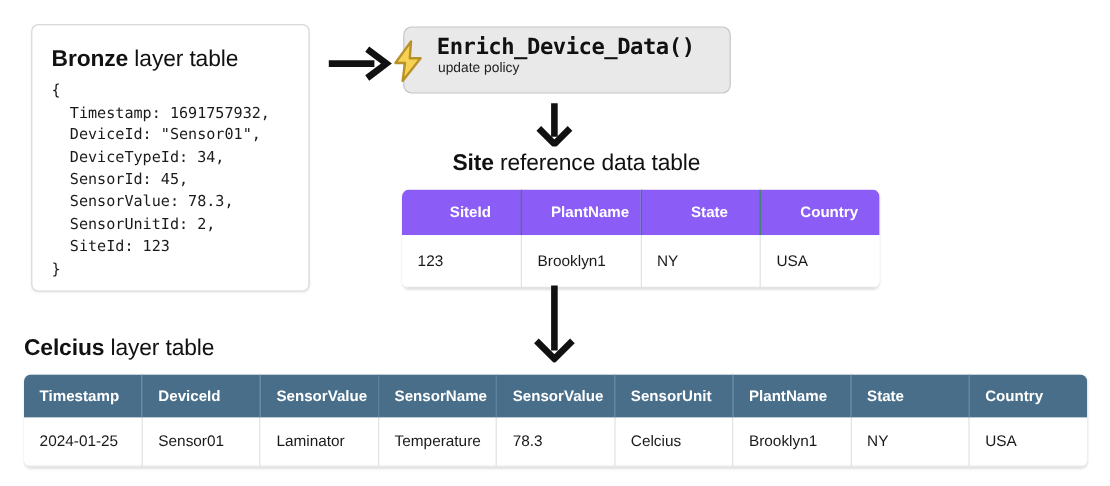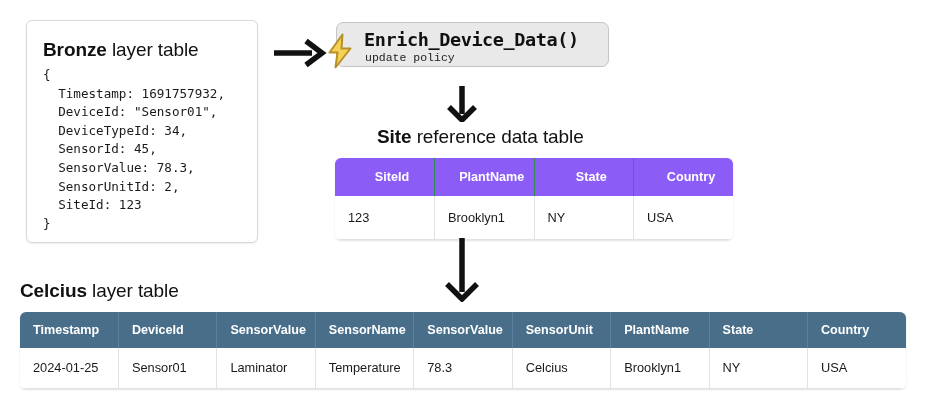--- a/index.html
+++ b/index.html
@@ -58,37 +58,37 @@
     width: 56px;
     height: 34px;
   }
 
   
   #function-box {
     position: absolute;
     left: 336px;
     top: 22px;
     width: 273px;
-    height: 45px;
+    height: 56px;
     box-sizing: border-box;
     background: #e9e9e9;
     border: 1px solid #c5c5c5;
     border-radius: 7px;
   }
   #function-name {
     font-family: "DejaVu Sans Mono", "Liberation Mono", monospace;
     font-size: 18.5px;
     font-weight: 700;
     color: #111111;
     padding: 6px 0 0 27px;
     letter-spacing: -0.4px;
     white-space: nowrap;
   }
   #function-sub {
-    font-family: Liberation Mono, monospace;
+    font-family: Liberation Sans, sans-serif;
     font-size: 11.5px;
     color: #222222;
     padding: 1px 15px 0 28px;
     white-space: nowrap;
   }
   #bolt-icon {
     position: absolute;
     left: 326px;
     top: 33px;
     width: 28px;

